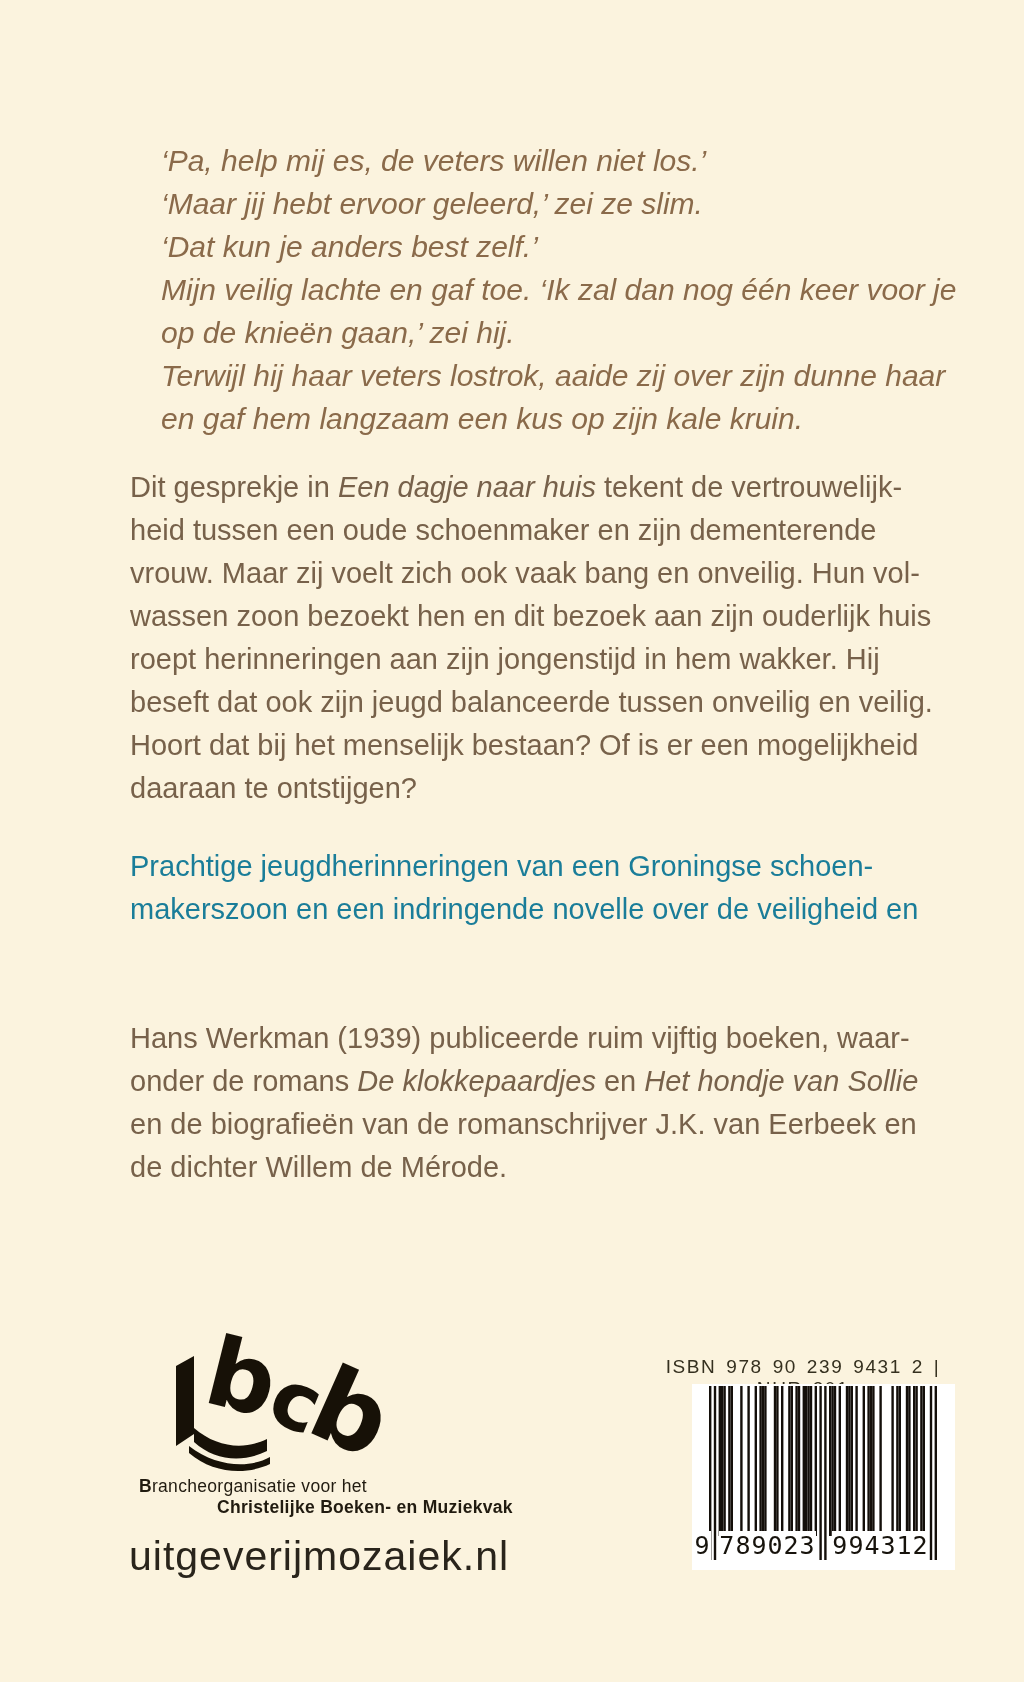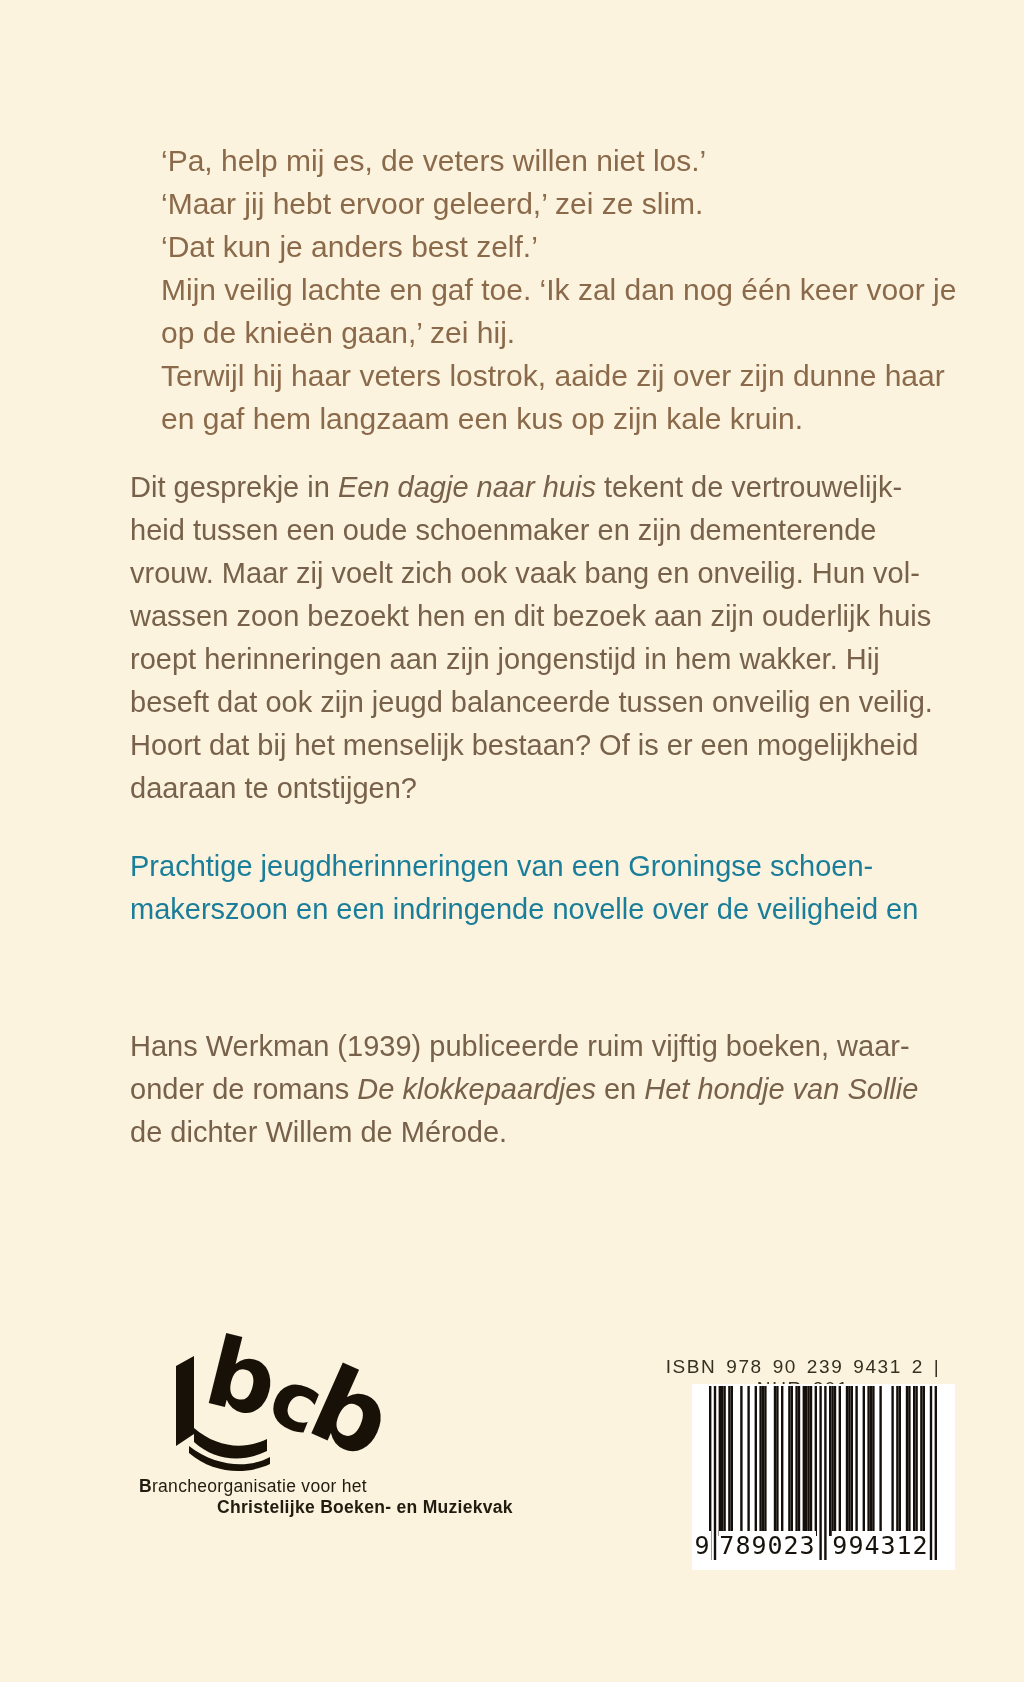--- a/index.html
+++ b/index.html
@@ -10,37 +10,37 @@
     background: #fbf3de;
     font-family: "Liberation Sans", sans-serif;
     overflow: hidden;
   }
   .textblock { position: absolute; white-space: nowrap; }
   .textblock .line { white-space: nowrap; }
 
   .quote {
     left: 161px; top: 139px;
     font-size: 30px; line-height: 43px;
+    font-style: italic;
     color: #8a6a4a;
   }
   .synopsis {
     left: 130px; top: 466px;
     font-size: 29px; line-height: 43px;
     color: #77614a;
   }
   .blurb {
     left: 130px; top: 845px;
     font-size: 29px; line-height: 43px;
     color: #1a7d99;
   }
   .bio {
     left: 130px; top: 1017px;
     font-size: 29px; line-height: 43px;
     color: #77614a;
-    margin-top: 8px;
   }
 
   .logo-svg { position: absolute; left: 163px; top: 1320px; }
   .logo-caption {
     left: 139px; top: 1476px;
     font-size: 17.5px; line-height: 21px;
     color: #211b10;
     letter-spacing: 0.3px;
   }
   .logo-caption .line:nth-child(2) { margin-left: 78px; font-weight: bold; }
@@ -111,20 +111,21 @@
     </div>
 
   <div class="textblock blurb">
       <div class="line">Prachtige jeugdherinneringen van een Groningse schoen-</div>
       <div class="line">makerszoon en een indringende novelle over de veiligheid en</div>
     </div>
 
   <div class="textblock bio">
       <div class="line">Hans Werkman (1939) publiceerde ruim vijftig boeken, waar-</div>
       <div class="line">onder de romans <i>De klokkepaardjes</i> en <i>Het hondje van Sollie</i></div>
+      <div class="line">en de biografieën van de romanschrijver J.K. van Eerbeek en</div>
       <div class="line">de dichter Willem de Mérode.</div>
     </div>
 
   <svg class="logo-svg" width="245" height="152" viewBox="0 0 245 152">
     <g fill="#171107">
 
       <path d="M13 46 L31 36 L31 114 L13 126 Z"></path>
 
       <path d="M31 108 C 54 128, 82 130, 104 119 L104 131 C 80 143, 52 141, 31 122 Z"></path>
       <path d="M26 126 C 54 148, 88 148, 107 137 L107 144 C 84 155, 50 154, 26 133 Z"></path>
@@ -133,20 +134,21 @@
       <text x="108" y="108" font-family="DejaVu Sans, sans-serif" font-size="80" font-weight="bold" transform="rotate(22 130 85)">c</text>
       <text x="152" y="124" font-family="DejaVu Sans, sans-serif" font-size="102" font-weight="bold" transform="rotate(24 180 90)">b</text>
     </g>
   </svg>
 
   <div class="textblock logo-caption">
       <div class="line"><b>B</b>rancheorganisatie voor het</div>
       <div class="line"><b>C</b>hristelijke <b>B</b>oeken- en Muziekvak</div>
     </div>
 
+  <div class="website">uitgeverijmozaiek.nl</div>
 
   <div class="isbn-line">ISBN 978 90 239 9431 2 | NUR 301</div>
 
   <div class="barcode-box">
     <svg id="barcode-svg" width="263" height="186">
         <rect x="17.00" y="2" width="2.40" height="174" fill="#140f0a"></rect>
         <rect x="21.80" y="2" width="2.40" height="174" fill="#140f0a"></rect>
         <rect x="26.60" y="2" width="2.40" height="150" fill="#140f0a"></rect>
         <rect x="29.00" y="2" width="2.40" height="150" fill="#140f0a"></rect>
         <rect x="31.40" y="2" width="2.40" height="150" fill="#140f0a"></rect>

